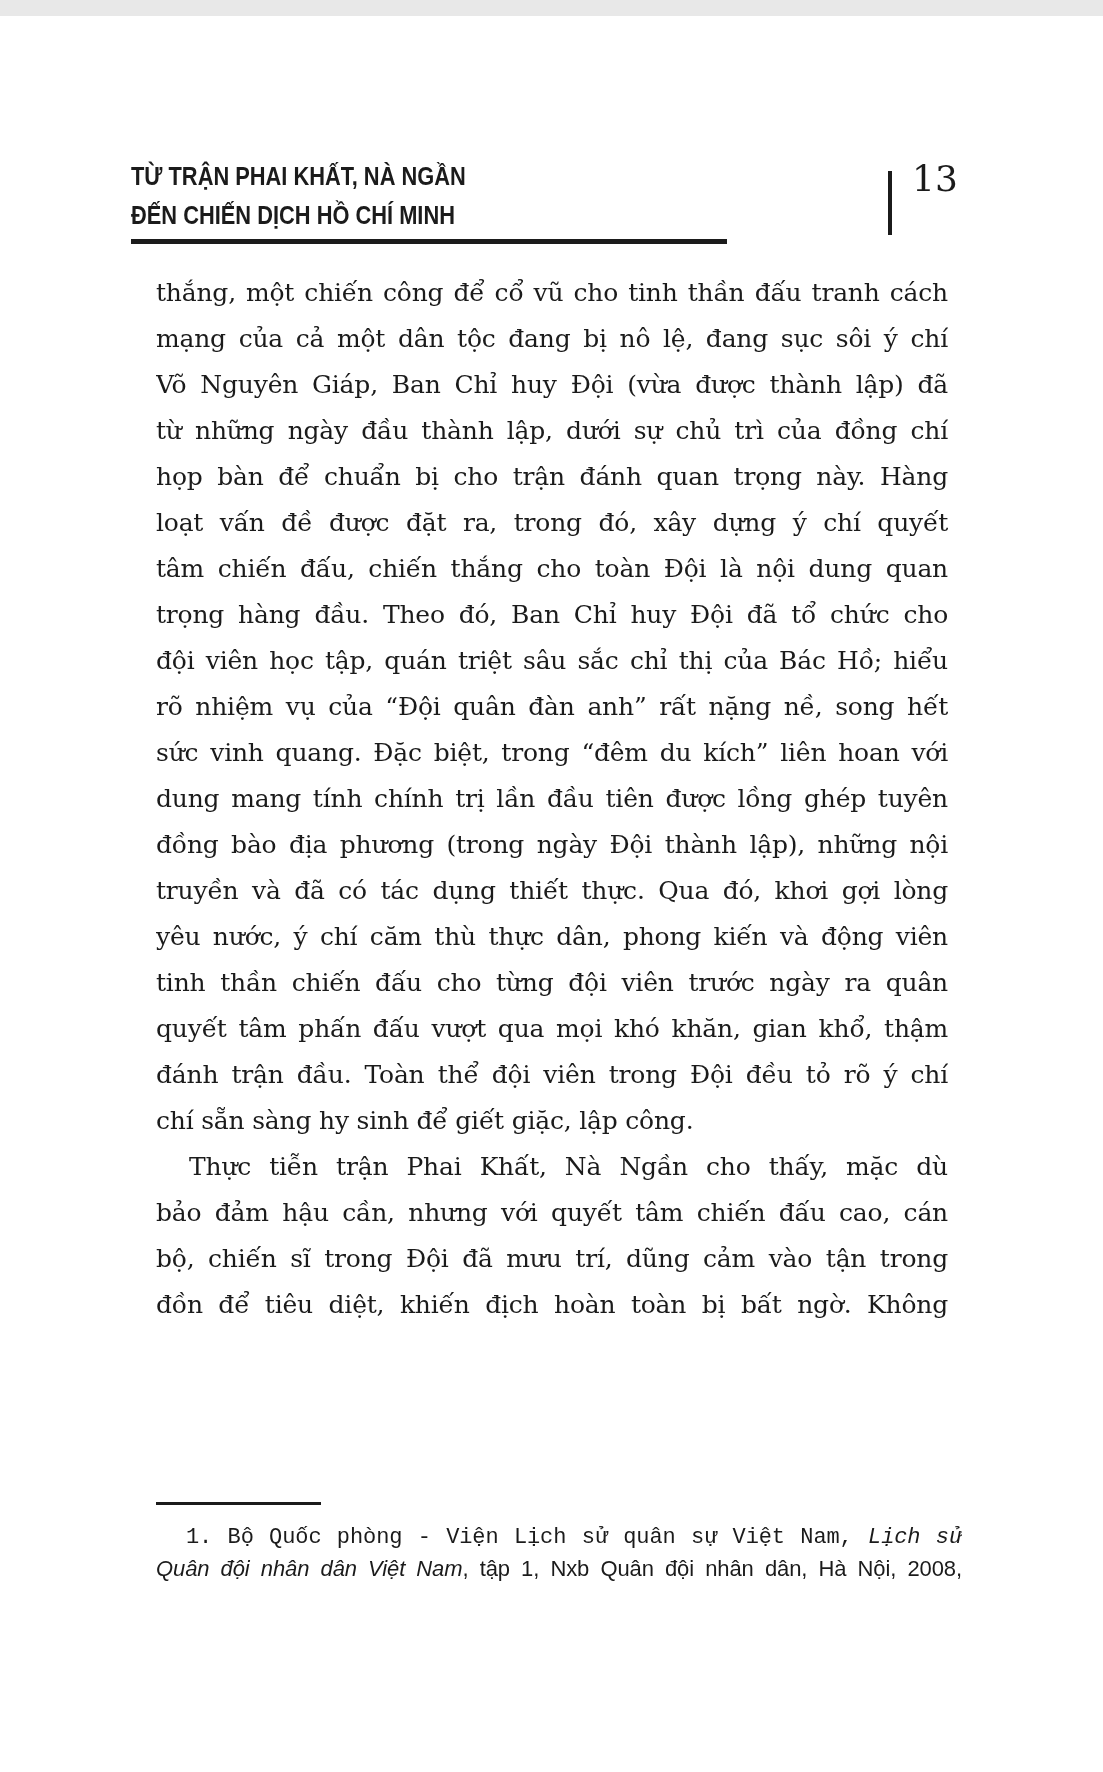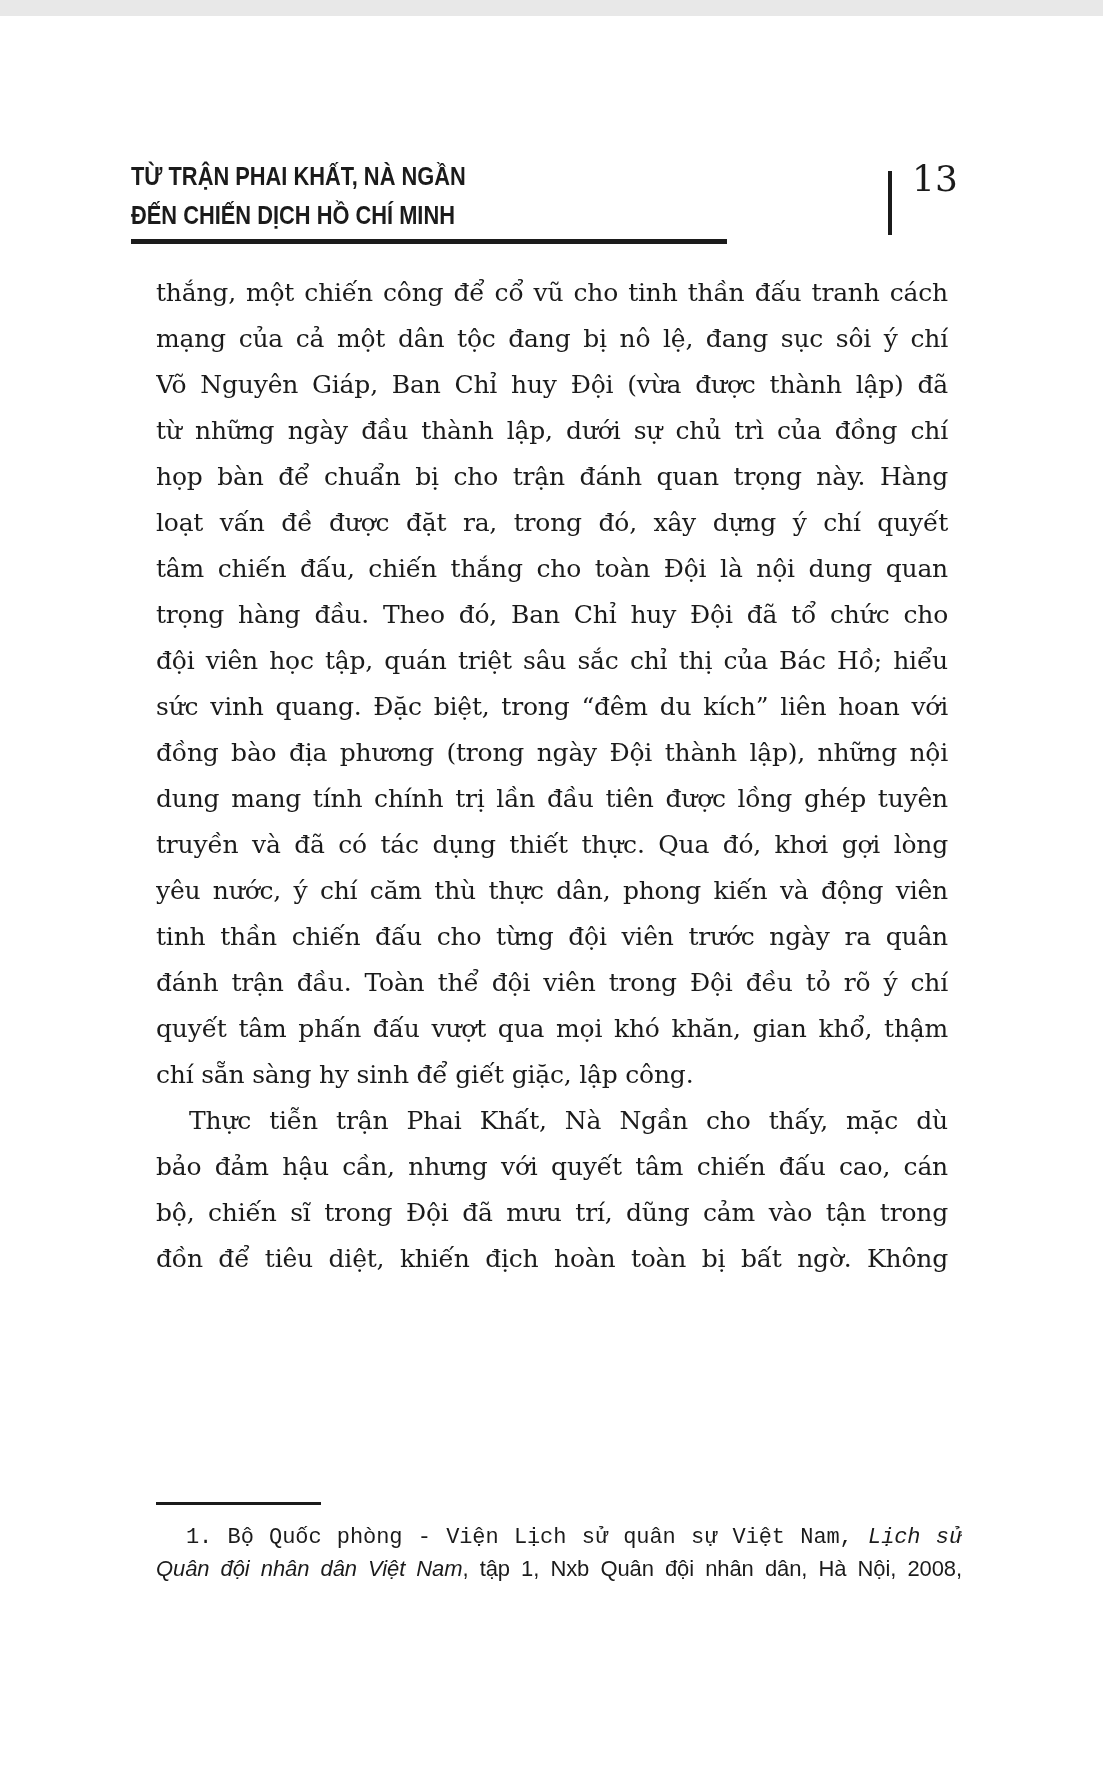--- a/index.html
+++ b/index.html
@@ -144,28 +144,29 @@
   <div class="body-text" id="body-lines">
       <div class="line"><span>thắng, một chiến công để cổ vũ cho tinh thần đấu tranh cách</span></div>
       <div class="line"><span>mạng của cả một dân tộc đang bị nô lệ, đang sục sôi ý chí</span></div>
       <div class="line"><span>Võ Nguyên Giáp, Ban Chỉ huy Đội (vừa được thành lập) đã</span></div>
       <div class="line"><span>từ những ngày đầu thành lập, dưới sự chủ trì của đồng chí</span></div>
       <div class="line"><span>họp bàn để chuẩn bị cho trận đánh quan trọng này. Hàng</span></div>
       <div class="line"><span>loạt vấn đề được đặt ra, trong đó, xây dựng ý chí quyết</span></div>
       <div class="line"><span>tâm chiến đấu, chiến thắng cho toàn Đội là nội dung quan</span></div>
       <div class="line"><span>trọng hàng đầu. Theo đó, Ban Chỉ huy Đội đã tổ chức cho</span></div>
       <div class="line"><span>đội viên học tập, quán triệt sâu sắc chỉ thị của Bác Hồ; hiểu</span></div>
+      <div class="line"><span>rõ nhiệm vụ của “Đội quân đàn anh” rất nặng nề, song hết</span></div>
       <div class="line"><span>sức vinh quang. Đặc biệt, trong “đêm du kích” liên hoan với</span></div>
+      <div class="line"><span>dung mang tính chính trị lần đầu tiên được lồng ghép tuyên</span></div>
       <div class="line"><span>đồng bào địa phương (trong ngày Đội thành lập), những nội</span></div>
-      <div class="line"><span>dung mang tính chính trị lần đầu tiên được lồng ghép tuyên</span></div>
       <div class="line"><span>truyền và đã có tác dụng thiết thực. Qua đó, khơi gợi lòng</span></div>
       <div class="line"><span>yêu nước, ý chí căm thù thực dân, phong kiến và động viên</span></div>
       <div class="line"><span>tinh thần chiến đấu cho từng đội viên trước ngày ra quân</span></div>
+      <div class="line"><span>quyết tâm phấn đấu vượt qua mọi khó khăn, gian khổ, thậm</span></div>
       <div class="line"><span>đánh trận đầu. Toàn thể đội viên trong Đội đều tỏ rõ ý chí</span></div>
-      <div class="line"><span>quyết tâm phấn đấu vượt qua mọi khó khăn, gian khổ, thậm</span></div>
       <div class="line no-just"><span>chí sẵn sàng hy sinh để giết giặc, lập công.</span></div>
       <div class="line indent"><span>Thực tiễn trận Phai Khất, Nà Ngần cho thấy, mặc dù</span></div>
       <div class="line"><span>bảo đảm hậu cần, nhưng với quyết tâm chiến đấu cao, cán</span></div>
       <div class="line"><span>bộ, chiến sĩ trong Đội đã mưu trí, dũng cảm vào tận trong</span></div>
       <div class="line"><span>đồn để tiêu diệt, khiến địch hoàn toàn bị bất ngờ. Không</span></div>
     </div>
 
   <div class="fn-rule"></div>
   <div class="footnote" id="footnote-lines">
       <div class="fn-line indent"><span>1. Bộ Quốc phòng - Viện Lịch sử quân sự Việt Nam, </span><span class="it">Lịch sử chiến thuật</span></div>

